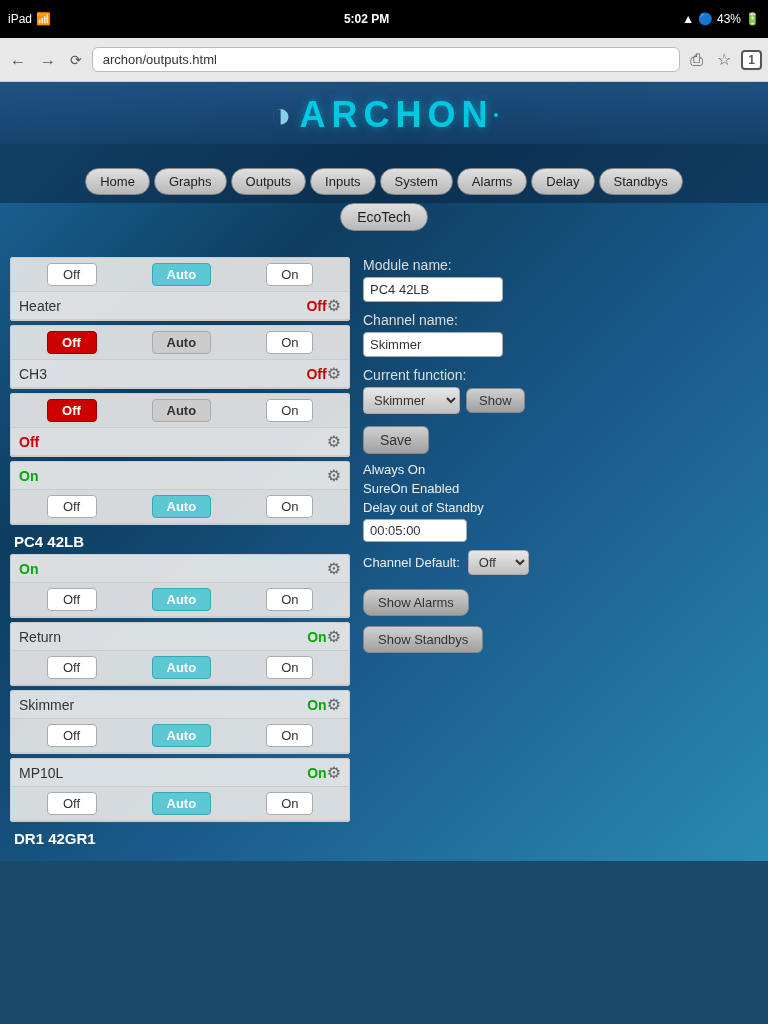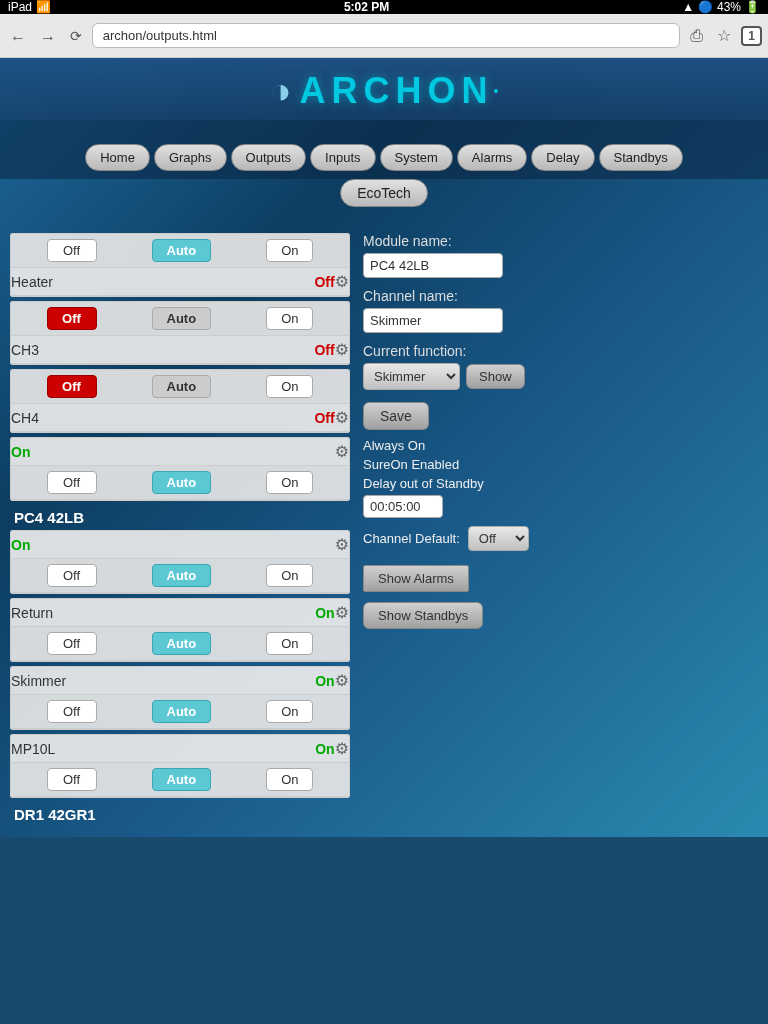--- a/index.html
+++ b/index.html
@@ -15,21 +15,21 @@
 
     
     .status-bar {
       background: #000;
       color: #fff;
       display: flex;
       justify-content: space-between;
       align-items: center;
       padding: 2px 8px;
       font-size: 12px;
-      height: 14px;
+      height: 38px;
     }
     .status-left { display: flex; align-items: center; gap: 4px; }
     .status-center { font-weight: bold; }
     .status-right { display: flex; align-items: center; gap: 4px; }
 
     
     .browser-bar {
       background: #e8e8e8;
       display: flex;
       align-items: center;
@@ -161,21 +161,21 @@
       color: #fff;
       font-weight: bold;
       font-size: 15px;
       padding: 4px 0 4px 4px;
     }
     .channel-name-row {
       background: rgba(235,235,235,0.92);
       display: flex;
       align-items: center;
       justify-content: space-between;
-      padding: 4px 0;
+      padding: 4px 8px;
       border-bottom: 1px solid #ccc;
     }
 
     .ch-name {
       font-size: 14px;
       color: #333;
       flex: 1;
     }
     .ch-status-red { color: #cc0000; font-weight: bold; font-size: 14px; }
     .ch-status-green { color: #00aa00; font-weight: bold; font-size: 14px; }
@@ -300,21 +300,21 @@
       margin-bottom: 4px;
     }
 
     .time-input {
       padding: 3px 6px;
       border: 1px solid #aaa;
       border-radius: 4px;
       font-size: 13px;
       background: #fff;
       color: #333;
-      width: 80px;
+      width: 104px;
       margin-bottom: 8px;
       display: block;
     }
 
     .default-row {
       display: flex;
       align-items: center;
       gap: 8px;
       margin-bottom: 14px;
     }
@@ -328,21 +328,21 @@
       border-radius: 4px;
       font-size: 13px;
       background: linear-gradient(180deg, #e8e8e8 0%, #c0c0c0 100%);
       color: #333;
       cursor: pointer;
     }
 
     .show-alarms-btn {
       background: linear-gradient(180deg, #d0d0d0 0%, #a0a0a0 100%);
       border: 1px solid #888;
-      border-radius: 2px;
+      border-radius: 8px;
       padding: 5px 14px;
       font-size: 13px;
       color: #333;
       cursor: pointer;
       display: block;
       margin-bottom: 10px;
     }
     .show-standbys-btn {
       background: linear-gradient(180deg, #d0d0d0 0%, #a0a0a0 100%);
       border: 1px solid #888;
@@ -442,21 +442,20 @@
         </div>
       </div>
 
       <div class="channel-block">
         <div class="toggle-row">
           <button class="toggle-off-btn-red">Off</button>
           <button class="toggle-auto-btn" style="background:#ccc; color:#333; border-color:#aaa;">Auto</button>
           <button class="toggle-on-btn">On</button>
         </div>
         <div class="channel-name-row">
-          <span class="ch-name">CH4</span>
           <span class="ch-status-red">Off</span>
           <span class="gear-icon">⚙</span>
         </div>
       </div>
 
 
       <div class="channel-block">
         <div class="channel-name-row">
           <span class="ch-status-green">On</span>
           <span class="gear-icon">⚙</span>

